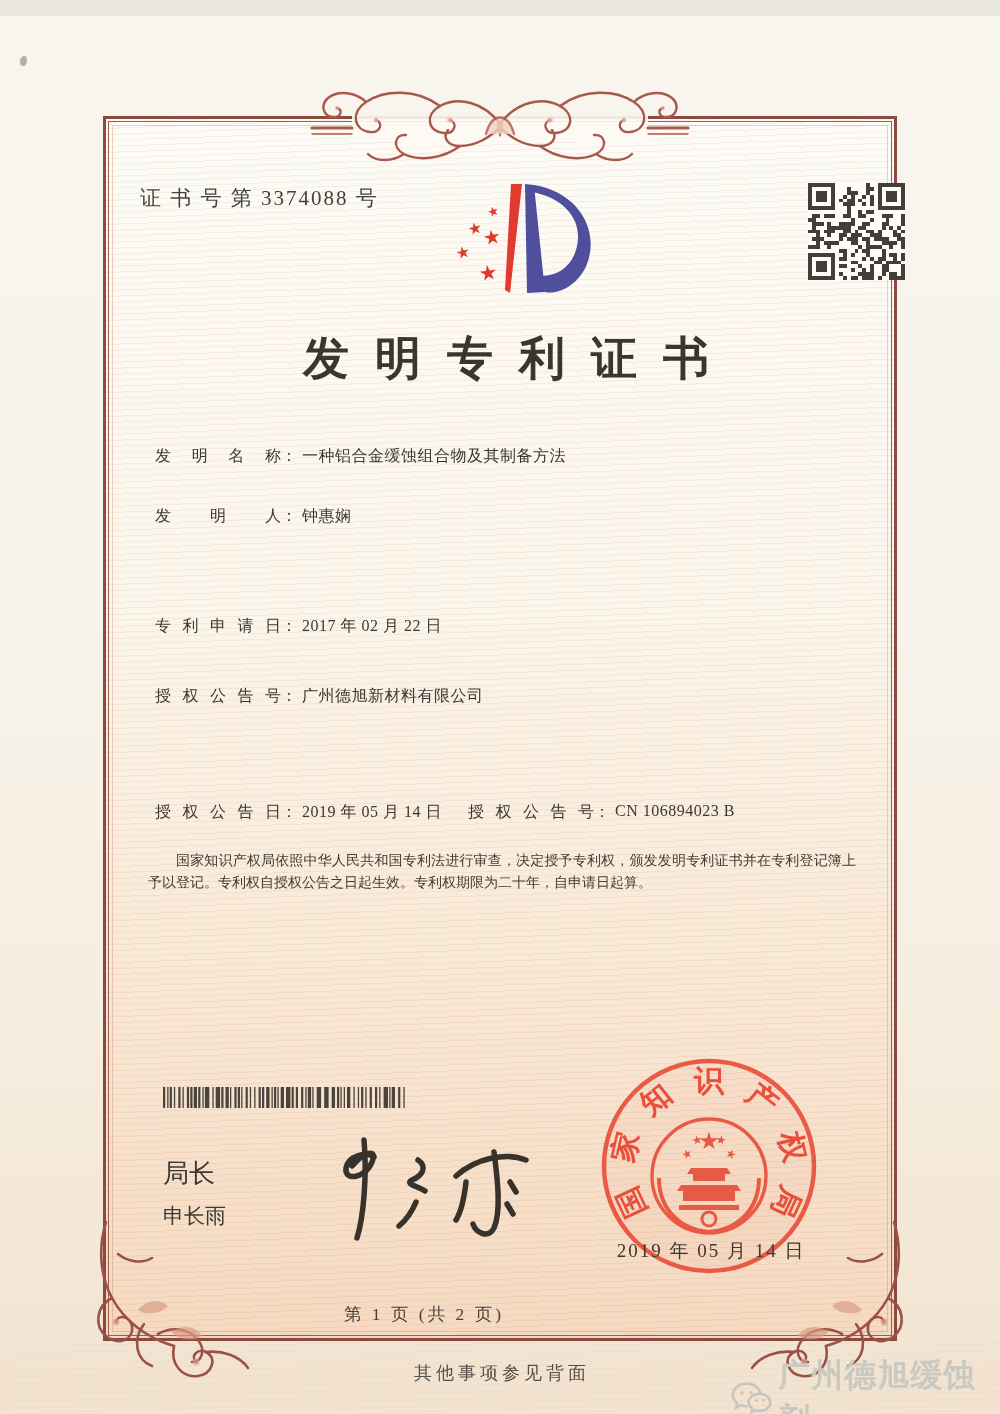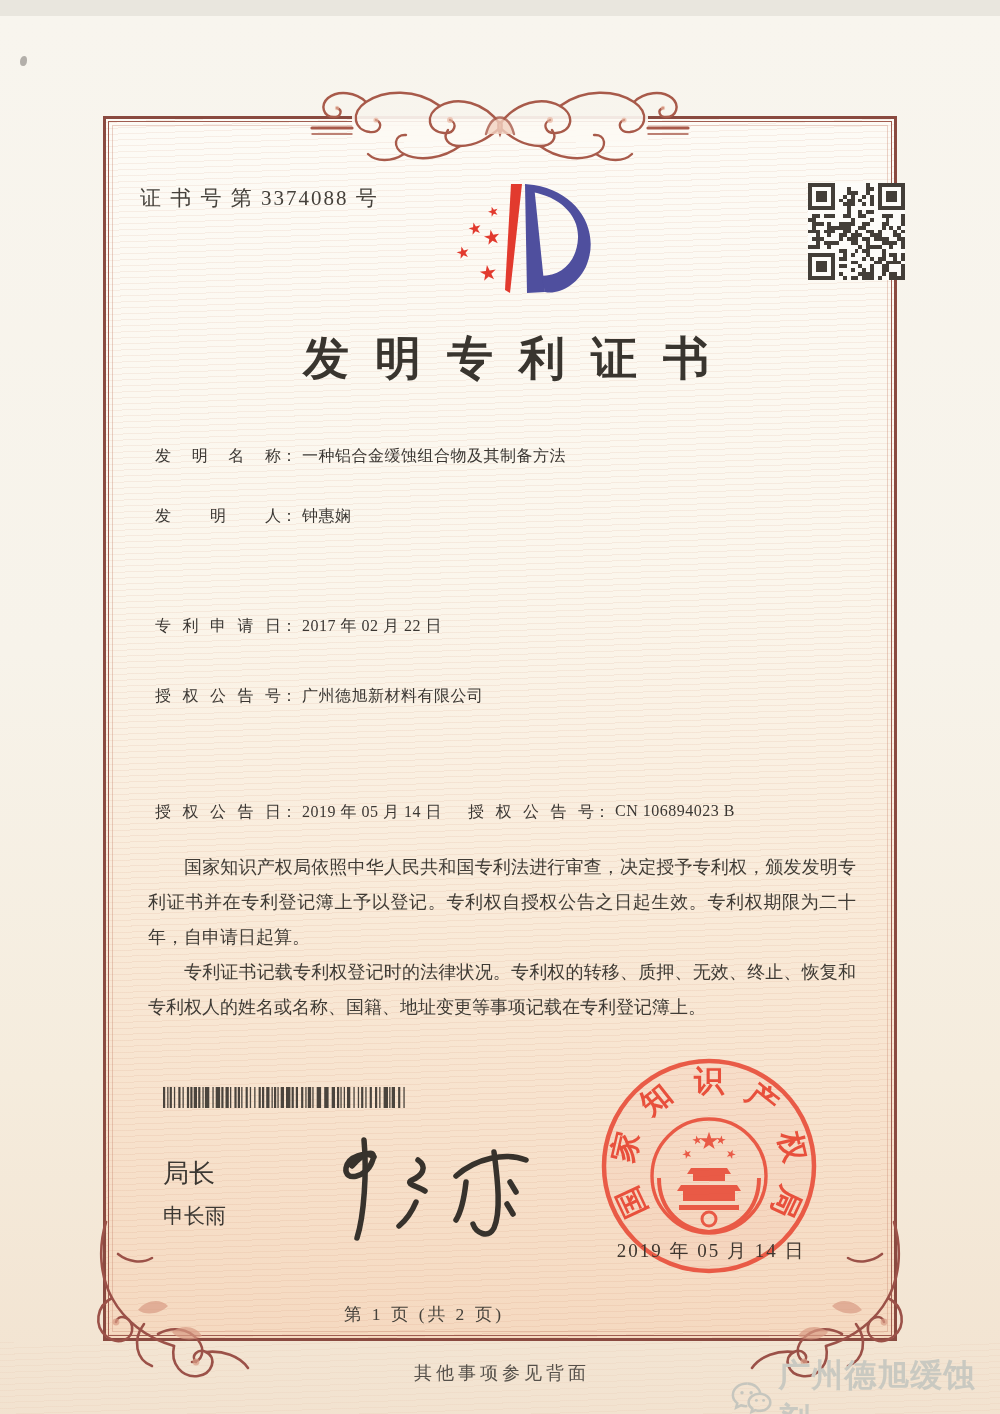--- a/index.html
+++ b/index.html
@@ -35,21 +35,21 @@
 
   .title{position:absolute;left:0;top:312px;width:1000px;text-align:center;
     font-size:46px;font-weight:700;letter-spacing:26px;padding-left:38px;box-sizing:border-box;color:#39352f;}
   .frow{position:absolute;left:155px;width:720px;white-space:nowrap;}
   .flabel{display:inline-block;width:126px;text-align:justify;text-align-last:justify;-moz-text-align-last:justify;vertical-align:top;}
   .fcolon{display:inline-block;width:21px;vertical-align:top;}
   .fvalue{display:inline-block;vertical-align:top;letter-spacing:.5px;}
   .addr2{display:block;margin-left:147px;margin-top:6px;letter-spacing:.5px;}
   .pair2{margin-left:26px;}
 
-  .paras{position:absolute;left:148px;top:834px;width:708px;font-size:18px;line-height:35px;text-align:justify;color:#3f3b35;}
+  .paras{position:absolute;left:148px;top:834px;width:708px;font-size:14px;line-height:22px;text-align:justify;color:#3f3b35;}
   .paras p{margin:0;text-indent:2em;}
 
   .barcode{position:absolute;left:163px;top:1071px;width:245px;height:21px;}
   .signer-title{position:absolute;left:163px;top:1140px;font-size:26px;color:#3c3833;}
   .signer-name{position:absolute;left:163px;top:1186px;font-size:21px;color:#3c3833;}
   .signature{position:absolute;left:300px;top:1108px;width:250px;height:130px;}
 
   .seal{position:absolute;left:597px;top:1038px;width:228px;height:228px;}
   #seal-ring text{fill:#e8503c;font-size:30px;font-weight:700;font-family:"Liberation Serif","DejaVu Serif",serif;text-anchor:middle;dominant-baseline:central;}
   .seal-date{position:absolute;left:597px;top:1222px;width:228px;text-align:center;font-size:19px;letter-spacing:2px;color:#3e362f;}
@@ -371,21 +371,20 @@
   </div>
   <div class="frow" style="top:670px">
     <span class="flabel">授权公告号</span><span class="fcolon">：</span><span class="fvalue">广州德旭新材料有限公司</span>
   </div>
   <div class="frow" style="top:786px">
     <span class="flabel">授权公告日</span><span class="fcolon">：</span><span class="fvalue">2019 年 05 月 14 日</span><span class="pair2"><span class="flabel">授权公告号</span><span class="fcolon">：</span><span class="fvalue">CN 106894023 B</span></span>
   </div>
 
   <div class="paras">
     <p>国家知识产权局依照中华人民共和国专利法进行审查，决定授予专利权，颁发发明专利证书并在专利登记簿上予以登记。专利权自授权公告之日起生效。专利权期限为二十年，自申请日起算。</p>
-    <p>专利证书记载专利权登记时的法律状况。专利权的转移、质押、无效、终止、恢复和专利权人的姓名或名称、国籍、地址变更等事项记载在专利登记簿上。</p>
   </div>
 
   <svg class="barcode" id="barcode-svg" viewBox="0 0 245 21" preserveAspectRatio="none">
       <rect x="0" y="0" width="2.2" height="21" fill="#4a443d"></rect>
       <rect x="4.2" y="0" width="1.3" height="21" fill="#4a443d"></rect>
       <rect x="6.7" y="0" width="2.2" height="21" fill="#4a443d"></rect>
       <rect x="10.9" y="0" width="1.3" height="21" fill="#4a443d"></rect>
       <rect x="15.3" y="0" width="2.2" height="21" fill="#4a443d"></rect>
       <rect x="19.5" y="0" width="1.3" height="21" fill="#4a443d"></rect>
       <rect x="23.9" y="0" width="2.2" height="21" fill="#4a443d"></rect>

